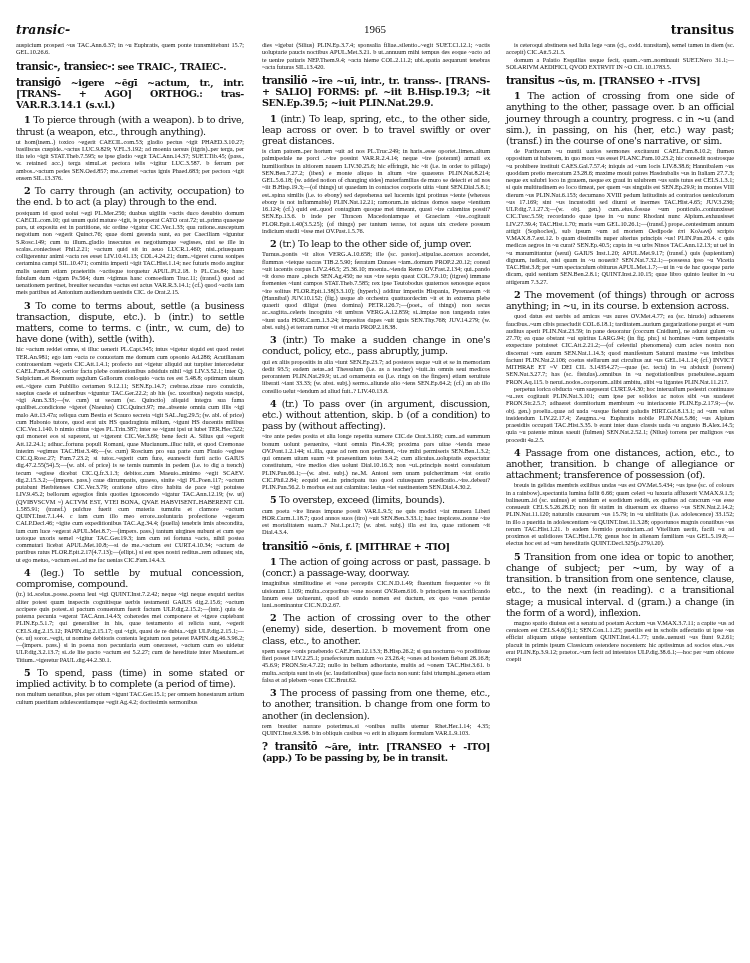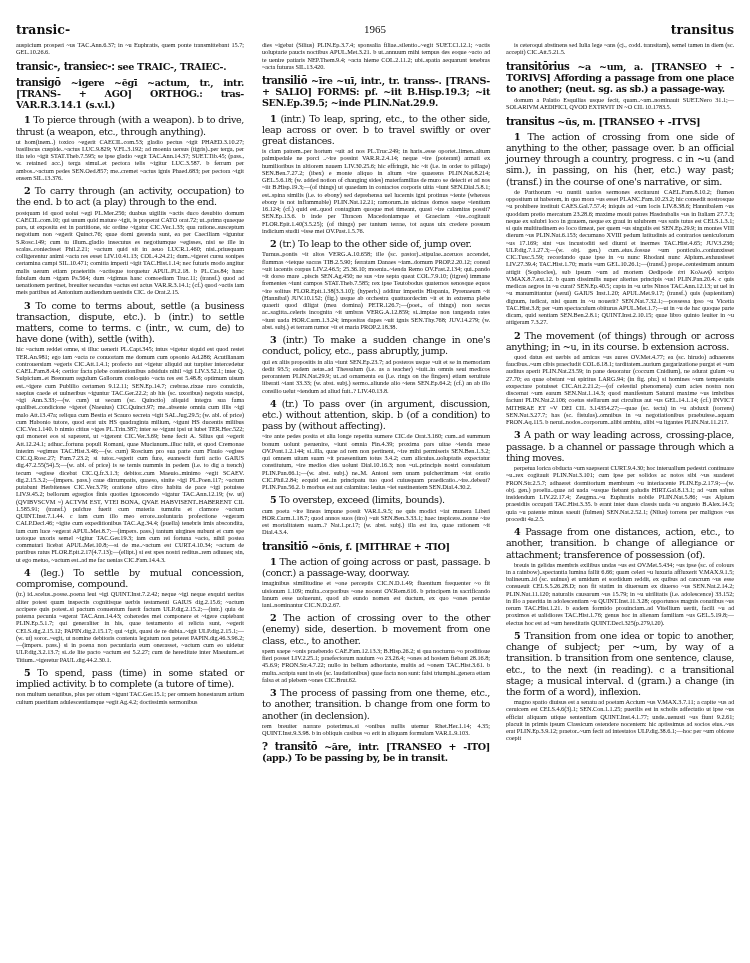--- a/index.html
+++ b/index.html
@@ -1,18 +1,18 @@
 <!DOCTYPE html>
 <html><head>
 <meta charset="utf-8">
 <style>
   html, body { margin: 0; padding: 0; background: #ffffff; }
   body { width: 750px; height: 963px; overflow: hidden; position: relative; color: #111; font-family: "DejaVu Serif", "Liberation Serif", serif; }
   .header { position: absolute; top: 22px; left: 16px; right: 16px; height: 16px; }
-  .hw-left { position: absolute; left: 0; top: 0; font-family: "DejaVu Serif", serif; font-weight: bold; font-size: 12.5px; }
+  .hw-left { position: absolute; left: 0; top: 0; font-family: "DejaVu Serif", serif; font-weight: bold; font-size: 12.5px; font-style: italic; }
   .page-no { position: absolute; left: 0; right: 0; text-align: center; top: 1px; font-family: "Liberation Serif", serif; font-size: 11px; }
   .hw-right { position: absolute; right: 0; top: 0; font-family: "DejaVu Serif", serif; font-weight: bold; font-size: 12.5px; }
   .col { position: absolute; top: 41px; width: 228px; font-family: "Liberation Serif", serif; }
   .col-1 { left: 16px; }
   .col-2 { left: 262px; }
   .col-3 { left: 506px; }
   .cit { font-size: 6.3px; line-height: 7.25px; text-align: justify; margin: 0; letter-spacing: -0.05px; }
   .cit.indent { text-indent: 8px; }
   .entry-head { font-size: 9.6px; line-height: 11.2px; margin: 5px 0 2px 0; text-align: justify; font-family: "DejaVu Serif", serif; letter-spacing: -0.35px; font-weight: bold; }
   .entry-head b.lemma { font-size: 10.2px; }
@@ -33,26 +33,26 @@
     <p class="entry-head"><b class="lemma">transic-, transiec-:</b><span> see TRAIC-, TRAIEC-.</span></p>
     <p class="entry-head"><b class="lemma">transigō</b><span> ~igere ~ēgī ~actum, tr., intr. [TRANS- + AGO] ORTHOG.: tras- VAR.R.3.14.1 (s.v.l.)</span></p>
     <p class="sense"><span class="num">1</span> <span>To pierce through (with a weapon). b to drive, thrust (a weapon, etc., through anything).</span></p>
     <p class="cit">ut hom(inem..) toxico ~egerit CAECIL.com.53; gladio pectus ~igit PHAED.3.10.27; basiliscus cuspide..~actus LUC.9.829; V.FL.3.192; ad moenia uersus (tigris)..per terga, per ilia telo ~igit STAT.Theb.7.595; se ipse gladio ~egit TAC.Ann.14.37; SUET.Tib.45; (pass., w. retained acc.) terga simul..et pectora telis ~igitur LUC.3.587. b ferrum per ambos..~actum pedes SEN.Oed.857; me..cremet ~actus ignis Phaed.683; per pectora ~igit ensem SIL.13.376.</p>
     <p class="sense"><span class="num">2</span> <span>To carry through (an activity, occupation) to the end. b to act (a play) through to the end.</span></p>
     <p class="cit">postquam id quod uolui ~egi PL.Mer.256; duabus uigiliis ~actis duco desubito domum CAECIL.com.10; qui unum quid mature ~igit, is properat CATO orat.72; ut..prima quaeque pars, ut exposita est in partitione, sic ordine ~igatur CIC.Ver.1.33; qua ratione..susceptum negotium non ~egerit Quinct.76; quae domi gerenda sunt, ea per Caeciliam ~iguntur S.Rosc.149; cum tu illum..gladio insecutus es negotiumque ~egisses, nisi se ille in scalas..coniecisset Phil.2.21; ~actum quid sit in aeuo LUCR.1.460; nisi..priusquam colligerentur animi ~acta res esset LIV.10.41.13; COL.4.24.21; dum..~igeret cursu sonipes certamina campi SIL.10.471; comitia imperii ~igit TAC.Hist.1.14; nec futuris modo angitur malis uerum etiam praeteritis ~actisque torquetur APUL.Pl.2.18. b PL.Cas.84; hanc fabulam dum ~igam Ps.564; dum ~igimus hanc comoediam Truc.11; (transf.) quod ad uenationem pertinet, breuiter secundus ~actus est actus VAR.R.3.14.1; (cf.) quod ~actis iam meis partibus ad Antonium audiendum uenistis CIC. de Orat.2.15.</p>
     <p class="sense"><span class="num">3</span> <span>To come to terms about, settle (a business transaction, dispute, etc.). b (intr.) to settle matters, come to terms. c (intr., w. cum, de) to have done (with), settle (with).</span></p>
     <p class="cit">hic ~actum reddet omne, si illuc uenerit PL.Capt.345; intus ~igetur siquid est quod restet TER.An.981; ego iam ~acta re conuortam me domum cum opsonio Ad.286; Acutilianam controuersiam ~egeris CIC.Att.1.4.1; profecto aut ~igetur aliquid aut turpiter intercedetur CAEL.Fam.8.4.4; certior facta plebe contentionibus adsiduis nihil ~igi LIV.3.52.1; inter Q. Sulpicium..et Brennum regulum Gallorum conloquio ~acta res est 5.48.8; optimum uisum est..~igere cum Publilio certamen 9.12.11; SEN.Ep.14.7; crebrae..rixae raro conuiciis, saepius caede et uulneribus ~iguntur TAC.Ger.22.2; ab his (sc. uxoribus) negotia suscipi, ~igi Ann.3.33;—(w. cum) ut secum (sc. Quinctio) aliquid integra sua fama qualibet..condicione ~igeret (Naeuius) CIC.Quinct.97; me..absente omnia cum illis ~igi malo Att.13.47a; reliqua cum Bestia et Scauro secreta ~igit SAL.Jug.29.5; (w. abl. of price) cum Habonio tutore, quod erat uix HS quadraginta milium, ~igunt HS ducentis milibus CIC.Ver.1.140. b nimio citius ~iges PL.Trin.387; inter se ~igant ipsi ut lubet TER.Hec.522; qui moneret eos si saperent, ut ~igerent CIC.Ver.3.69; bene fecit A. Silius qui ~egerit Att.12.24.1; adhuc..fortuna populi Romani, quae Mucianum..illuc tulit, et quod Cremonae interim ~egimus TAC.Hist.3.46;—(w. cum) Roscium pro sua parte cum Flauio ~egisse CIC.Q.Rosc.27; Fam.7.23.2; si tutor..~egerit cum fure, euanescit furti actio GAIUS dig.47.2.55(54).5;—(w. abl. of price) is se ternis nummis in pedem (i.e. to dig a trench) tecum ~egisse dicebat CIC.Q.fr.3.1.3; debitor..cum Maeuio..minimo ~egit SCAEV. dig.2.15.3.2;—(impers. pass.) caue dirrumpatis, quaeso, sinite ~igi PL.Poen.117; ~actum putabant Herbitenses CIC.Ver.3.79; oratione ultro citro habita de pace ~igi potuisse LIV.9.45.2; bellorum egregios finis quoties ignoscendo ~igatur TAC.Ann.12.19; (w. ut) (QVIBVSCVM ~) ACTVM EST, VTEI BONA, QVAE HABVISENT..HABERENT CIL 1.585.91; (transf.) pulchre fuerit cum materia tumultu et clamore ~actum QUINT.Inst.7.1.44. c iam cum illo meo errore..uoluntaria profectione ~egeram CALP.Decl.46; ~igite cum expeditionibus TAC.Ag.34.4; (puella) tenebris imis abscondita, iam cum luce ~egerat APUL.Met.8.7;—(impers. pass.) tantum uirgines nubunt et cum spe uotoque uxoris semel ~igitur TAC.Ger.19.3; iam cum rei fortuna ~acto, nihil postea commutari licebat APUL.Met.10.8;—si de me..~actum est CURT.4.10.34; ~actum de partibus ratus FLOR.Epit.2.17(4.7.13);—(ellipt.) si est spes nostri reditus..rem adiuues; sin, ut ego metuo, ~actum est..ad me fac uenias CIC.Fam.14.4.3.</p>
     <p class="sense"><span class="num">4</span> <span>(leg.) To settle by mutual concession, compromise, compound.</span></p>
     <p class="cit">(tr.) id..scelus..posse..poena leui ~igi QUINT.Inst.7.2.42; neque ~igi neque exquiri ueritas aliter potest quam inspectis cognitisque uerbis testamenti GAIUS dig.2.15.6; ~actum accipere quis potest..si pactum conuentum fuerit factum ULP.dig.2.15.2;—(intr.) quia de paterna pecunia ~egerat TAC.Ann.14.43; coheredes mei componere et ~igere cupiebant PLIN.Ep.5.1.7; qui generaliter in his, quae testamento ei relicta sunt, ~egerit CELS.dig.2.15.12; PAPIN.dig.2.15.17; qui ~igit, quasi de re dubia..~igit ULP.dig.2.15.1;—(w. ut) soror..~egit, ut nomine debitoris contenta legatum non peteret PAPIN.dig.46.3.96.2;—(impers. pass.) si in poena non pecuniaria eum onerasset, ~actum cum eo uidetur ULP.dig.3.2.13.7; si..de lite pacto ~actum est 5.2.27; cum de hereditate inter Maeuium..et Titium..~igeretur PAUL.dig.44.2.30.1.</p>
-    <p class="sense"><span class="num">5</span> <span>To spend, pass (time) in some stated or implied activity. b to complete (a tutore of time).</span></p>
+    <p class="sense"><span class="num">5</span> <span>To spend, pass (time) in some stated or implied activity. b to complete (a period of time).</span></p>
     <p class="cit">non multum uenatibus, plus per otium ~igunt TAC.Ger.15.1; per omnem honestarum artium cultum pueritiam adulescentiamque ~egit Ag.4.2; doctissimis sermonibus</p>
   </div>
 <div class="col col-2">
     <p class="cit">dies ~igebat (Silius) PLIN.Ep.3.7.4; sponsalia filiae..silentio..~egit SUET.Cl.12.1; ~actis uoluptarie paucis noctibus APUL.Met.3.21. b ut..annuum mihi tempus des eoque ~acto ad te uenire patiaris NEP.Them.9.4; ~acta hieme COL.2.11.2; ubi..spatia aequarunt tenebras ~acta futuras SIL.13.420.</p>
-    <p class="entry-head"><b class="lemma">transiliō</b><span> ~īre ~uī, intr., tr. transs-. [TRANS- + SALIO] FORMS: pf. ~iit B.Hisp.19.3; ~it SEN.Ep.39.5; ~inde PLIN.Nat.29.9.</span></p>
+    <p class="entry-head"><b class="lemma">transiliō</b><span> ~īre ~uī, intr., tr. transs-. [TRANS- + SALIO] FORMS: pf. ~iit B.Hisp.19.3; ~it SEN.Ep.39.5; ~iuit PLIN.Nat.29.9.</span></p>
     <p class="sense"><span class="num">1</span> <span>(intr.) To leap, spring, etc., to the other side, leap across or over. b to travel swiftly or over great distances.</span></p>
     <p class="cit">is clam patrem..per hortum ~uit ad nos PL.Truc.249; in haris..esse oportet..limen..altum palmipedale ne porci ..~ire possint VAR.R.2.4.14; neque ~ire (poterant) armati ex humilioribus in altiorem nauem LIV.30.25.6; hic effringit, hic ~it (i.e. in order to pillage) SEN.Ben.7.27.2; (ibex) e monte aliquo in altum ~ire quaerens PLIN.Nat.8.214; GEL.5.6.18; (w. added notion of changing sides) materfamilias de muro se deiecit et ad nos ~iit B.Hisp.19.3;—(of things) ut quaedam in contactos corporis uitia ~iunt SEN.Dial.5.8.1; est..spina similis (i.e. to ebony) sed deprehensa uel lucernis igni protinus ~iente (whereas ebony is not inflammable) PLIN.Nat.12.21; ramorum..in uicinas domos saepe ~ientium 16.124; (cf.) quid est..quod contagium quoque mei timeant, quasi ~ire calamitas possit? SEN.Ep.13.6. b inde per Thracen Macedoniamque et Graeciam ~ire..cogitauit FLOR.Epit.1.40(3.5.25); (of things) per tantum terrae, tot aquas uix credere possum indicium studii ~isse mei OV.Past.1.5.76.</p>
     <p class="sense"><span class="num">2</span> <span>(tr.) To leap to the other side of, jump over.</span></p>
     <p class="cit">Turnus..pontis ~it altos VERG.A.10.658; ille (sc. pastor)..stipulae..aceruos accendet, flammas ~ietque sacras TIB.2.5.90; ferratam Danaes ~iam..domum PROP.2.20.12; consul ~uit iacentis corpus LIV.2.46.5; 25.36.10; moenia..~ienda Remo OV.Fast.2.134; qui..pando ~it dorso mare ..piscis SEN.Ag.450; ne sus ~ire septa queat COL.7.9.10; (tigres) immane frementes ~iunt campos STAT.Theb.7.585; rex ipse Teutobodus quaternos senosque equos ~ire solitus FLOR.Epit.1.38(3.3.10); (hyperb.) additur imperiis Hispania, Pyrenaeum ~it (Hannibal) JUV.10.152; (fig.) usque ab orchestra quattuordecim ~it et in extrema plebe quaerit quod diligat (mea domina) PETR.126.7;—(poet., of things) non secus ac..sagitta..celeris incognita ~it umbras VERG.A.12.859; si..impiae non tangenda rates ~iunt uada HOR.Carm.1.3.24; impositas dapes ~uit ignis SEN.Thy.768; JUV.14.279; (w. abst. subj.) et terram rumor ~it et maria PROP.2.18.38.</p>
     <p class="sense"><span class="num">3</span> <span>(intr.) To make a sudden change in one's conduct, policy, etc., pass abruptly, jump.</span></p>
     <p class="cit">qui ex aliis propositis in alia ~iunt SEN.Ep.23.7; ad posteros usque ~uit et se in memoriam dedit 93.5; eadem aetas..ad Thessalum (i.e. as a teacher) ~iuit..in omnis seui medicos perorantem PLIN.Nat.29.9; ut..ad ornamenta ea (i.e. rings on the fingers) etiam seruitute liberati ~iant 33.33; (w. abst. subj.) sermo..aliunde alio ~iens SEN.Ep.64.2; (cf.) an ab illo consilio uelut ~iendum ad aliud fuit..? LIV.40.13.8.</p>
     <p class="sense"><span class="num">4</span> <span>(tr.) To pass over (in argument, discussion, etc.) without attention, skip. b (of a condition) to pass by (without affecting).</span></p>
     <p class="cit">~ire ante pedes posita et alia longe repetita sumere CIC.de Orat.3.160; cum..ad summum bonum uolunt peruenire, ~iunt omnia Fin.4.39; proxima pars uitae ~ienda meae OV.Pont.1.2.144; si..illa, quae ad rem non pertinent, ~ire mihi permiseris SEN.Ben.1.3.2; qui omnem uitam suam ~it praesentium totus 3.4.2; cum alicuius..uoluptatis expectatur constitutum, ~ire medios dies uolunt Dial.10.16.3; non ~ui..principis nostri consulatum PLIN.Pan.66.1;—(w. abst. subj.) ne..M. Antoni rem unam pulcherrimam ~iat oratio CIC.Phil.2.84; ecquid est..in principatu tuo quod cuiusquam praedicatio..~ire..debeat? PLIN.Pan.56.2. b morbus est aut calamitas: leuius ~iet sustinentem SEN.Dial.4.30.2.</p>
     <p class="sense"><span class="num">5</span> <span>To overstep, exceed (limits, bounds).</span></p>
     <p class="cit">cum poeta ~ire lineas impune possit VAR.L.9.5; ne quis modici ~iat munera Liberi HOR.Carm.1.18.7; quod annos suos (tiro) ~uit SEN.Ben.3.33.1; haec inspicere..nonne ~ire est mortalitatem suam..? Nat.1.pr.17; (w. abst. subj.) illa est ira, quae rationem ~it Dial.4.3.4.</p>
@@ -60,26 +60,24 @@
     <p class="sense"><span class="num">1</span> <span>The action of going across or past, passage. b (concr.) a passage-way, doorway.</span></p>
     <p class="cit">imaginibus similitudine et ~one perceptis CIC.N.D.1.49; fluentium frequenter ~o fit uisionum 1.109; multa..corporibus ~one nocent OV.Rem.616. b principem in sacrificando Ianum esse uoluerunt, quod ab eundo nomen est ductum, ex quo ~ones peruiae iani..nominantur CIC.N.D.2.67.</p>
     <p class="sense"><span class="num">2</span> <span>The action of crossing over to the other (enemy) side, desertion. b movement from one class, etc., to another.</span></p>
     <p class="cit">spem saepe ~onis praebendo CAE.Fam.12.13.3; B.Hisp.26.2; si qua nocturna ~o proditioue fieri posset LIV.2.25.1; praefectorum nauium ~o 23.26.4; ~ones ad hostem fiebant 28.16.8; 45.6.9; FRON.Str.4.7.22; nullo in bellum adhortante, multis ad ~onem TAC.Hist.3.61. b multa..scripta sunt in eis (sc. laudationibus) quae facta non sunt: falsi triumphi..genera etiam falsa et ad plebem ~ones CIC.Brut.62.</p>
     <p class="sense"><span class="num">3</span> <span>The process of passing from one theme, etc., to another, transition. b change from one form to another (in declension).</span></p>
     <p class="cit">rem breuiter narrare poterimus..si ~onibus nullis utemur Rhet.Her.1.14; 4.35; QUINT.Inst.9.3.98. b in obliquis casibus ~o erit in aliquam formulam VAR.L.9.103.</p>
     <p class="entry-head"><b class="lemma">? transitō</b><span> ~āre, intr. [TRANSEO + -ITO] (app.) To be passing by, be in transit.</span></p>
   </div>
 <div class="col col-3">
     <p class="cit indent">is ceteroqui abstinens sed Iulia lege ~ans (cj., codd. transitam), semel tamen in diem (sc. accepit) CIC.Att.5.21.5.</p>
-    <p class="entry-head"><b class="lemma">transitōrius</b><span> ~a ~um, a. [TRANSEO + -TORIVS] Affording a passage from one place to another; (neut. sg. as sb.) a passage-way.</span></p>
     <p class="cit indent">domum a Palatio Esquilias usque fecit, quam..~am..nominauit SUET.Nero 31.1;—SOLARIVM AEDIFICI, QVOD EXTRVIT IN ~O CIL 10.1783.5.</p>
     <p class="entry-head"><b class="lemma">transitus</b><span> ~ūs, m. [TRANSEO + -ITVS]</span></p>
     <p class="sense"><span class="num">1</span> <span>The action of crossing from one side of anything to the other, passage over. b an official journey through a country, progress. c in ~u (and sim.), in passing, on his (her, etc.) way past; (transf.) in the course of one's narrative, or sim.</span></p>
     <p class="cit indent">de Parthorum ~u nuntii uarios sermones excitarunt CAEL.Fam.8.10.2; flumen oppositum ut haberem, in quo mora ~us esset PLANC.Fam.10.23.2; hic consedit nostrosque ~u prohibere instituit CAES.Gal.7.57.4; iniquis ad ~um locis LIV.8.38.6; Hannibalem ~us quoddam pretio mercatum 23.28.6; maxime mouit patres Hasdrubalis ~us in Italiam 27.7.3; neque ex salubri loco in grauem, neque ex graui in salubrem ~us satis tutus est CELS.1.3.1; si quis multitudinem eo loco timeat, per quem ~us singulis est SEN.Ep.29.9; in montes VIII dierum ~us PLIN.Nat.6.153; decumano XVIII pedum latitudinis ad contrarios ueniculorum ~us 17.169; sint ~us incustoditi sed diurni et inermes TAC.Hist.4.65; JUV.3.236; ULP.dig.7.1.27.3;—(w. obj. gen.) cum..eius..fossae ~um ponticulo..coniunxisset CIC.Tusc.5.59; recordando quae ipse in ~u nunc Rhodani nunc Alpium..exhausisset LIV.27.39.4; TAC.Hist.1.70; maris ~um GEL.10.26.1;—(transf.) prope..centesimum annum attigit (Sophocles), sub ipsum ~um ad mortem Oedipode ἐπὶ Κολωνῷ scripto V.MAX.8.7.ext.12. b quam dissimilis nuper alterius principis ~us! PLIN.Pan.20.4. c quis medicas aegros in ~u curat? SEN.Ep.40.5; capta in ~u urbs Ninos TAC.Ann.12.13; ut uel in ~u manumittantur (serui) GAIUS Inst.1.20; APUL.Met.9.17; (transf.) quis (sapientiam) dignum, iudicat, nisi quam in ~u nouerit? SEN.Nat.7.32.1;—possessa ipso ~u Vicetia TAC.Hist.3.8; per ~um spectaculum obiturus APUL.Met.1.7;—ut in ~u de hac quoque parte dicam, quid sentiam SEN.Ben.2.8.1; QUINT.Inst.2.10.15; quae libro quinto leuiter in ~u attigeram 7.3.27.</p>
     <p class="sense"><span class="num">2</span> <span>The movement (of things) through or across anything; in ~u, in its course. b extension across.</span></p>
     <p class="cit indent">quod datus est uerbis ad amicas ~us aures OV.Met.4.77; ea (sc. hirudo) adhaerens faucibus..~um cibis praecludit COL.6.18.1; tarditatem..aurium gargarizatione purgat et ~um auditus aperit PLIN.Nat.23.59; in pane deuoratur (coccum Cnidium), ne adurat gulam ~u 27.70; ea quae obstant ~ui spiritus LARG.94; (in fig. phr.) si homines ~um tempestatis exspectare potuisset CIC.Att.2.21.2;—(of celestial phenomena) cum acies nostra non discernat ~um earum SEN.Nat.1.14.3; quod manifestum Saturni maxime ~us imbribus faciunt PLIN.Nat.2.106; coetus stellarum aut circultus aut ~us GEL.14.1.14; (cf.) INVICT MITHRAE ET ~V DEI CIL 3.14354.27;—quae (sc. tecta) in ~u abduxit (torrens) SEN.Nat.3.27.7; has (sc. fistulas)..omnibus in ~u negotiationibus praebuisse..aquam FRON.Aq.115. b neruí..nodos..corporum..alibi ambitu, alibi ~u ligantes PLIN.Nat.11.217.</p>
-    <p class="sense"><span class="num">3</span> <span>A path or way leading across, crossing-place, passage. b a channel or passage through which a thing moves.</span></p>
     <p class="cit indent">perpetua lorica obducta ~um saepserat CURT.9.4.30; hoc interuallum pedestri continuare ~u..rex cogitauit PLIN.Nat.3.101; cum ipse per solidos ac notos sibi ~us suaderet FRON.Str.2.5.7; adhaeret dormitorium membrum ~u interiacente PLIN.Ep.2.17.9;—(w. obj. gen.) proelia..quae ad uada ~usque fiebant paludis HIRT.Gal.8.13.1; ad ~um saltus insidendum LIV.22.17.4; Zeugma..~u Euphratis nobile PLIN.Nat.5.86; ~us Alpium praesidiis occupati TAC.Hist.3.35. b erant inter duas classis uada ~u angusto B.Alex.14.5; quia ~u patente minus saeuit (fulmen) SEN.Nat.2.52.1; (Nilus) torrens per malignos ~us procedit 4a.2.5.</p>
     <p class="sense"><span class="num">4</span> <span>Passage from one distances, action, etc., to another, transition. b change of allegiance or attachment; transference of possession (of).</span></p>
     <p class="cit indent">breuis in gelidas membris exilibus undas ~us est OV.Met.5.434; ~us ipse (sc. of colours in a rainbow)..spectantia lumina fallit 6.66; quam celeri ~u luxuria affluxerit V.MAX.9.1.5; balineum..id (sc. uulnus) et umidum et sordidum reddit, ex quibus ad cancrum ~us esse consueuit CELS.5.26.28.D; non fit statim in diuersum ex diuerso ~us SEN.Nat.2.14.2; PLIN.Nat.11.120; naturalis causarum ~us 15.79; in ~u uirilitatis (i.e. adolescence) 33.152; in illo a pueritia in adolescentiam ~u QUINT.Inst.11.3.28; opportunos magnis conatibus ~us rerum TAC.Hist.1.21. b eadem formido prouinciam..ad Vitellium uertit, facili ~u ad proximos et ualidiores TAC.Hist.1.76; genus hoc in alienam familiam ~us GEL.5.19.8;—electus hoc est ad ~um hereditatis QUINT.Decl.325(p.279,l.20).</p>
     <p class="sense"><span class="num">5</span> <span>Transition from one idea or topic to another, change of subject; per ~um, by way of a transition. b transition from one sentence, clause, etc., to the next (in reading). c a transitional stage; a musical interval. d (gram.) a change (in the form of a word), inflexion.</span></p>
     <p class="cit indent">magno spatio diuisus est a senatu ad poetam Accium ~us V.MAX.3.7.11; a capite ~us ad ceruicem est CELS.4.6(3).1; SEN.Con.1.1.25; puerilis est in scholis adfectatio ut ipse ~us efficiat aliquam utique sententiam QUINT.Inst.4.1.77; unde..uenusti ~us fiunt 9.2.61; placuit in primis ipsum Classicum ostendere nocentem: hic aptissimus ad socios eius..~us erat PLIN.Ep.3.9.12; praetor..~um fecit ad intestatos ULP.dig.38.6.1;—hoc per ~um obicere coepit</p>
   </div>
 
 </body></html>

